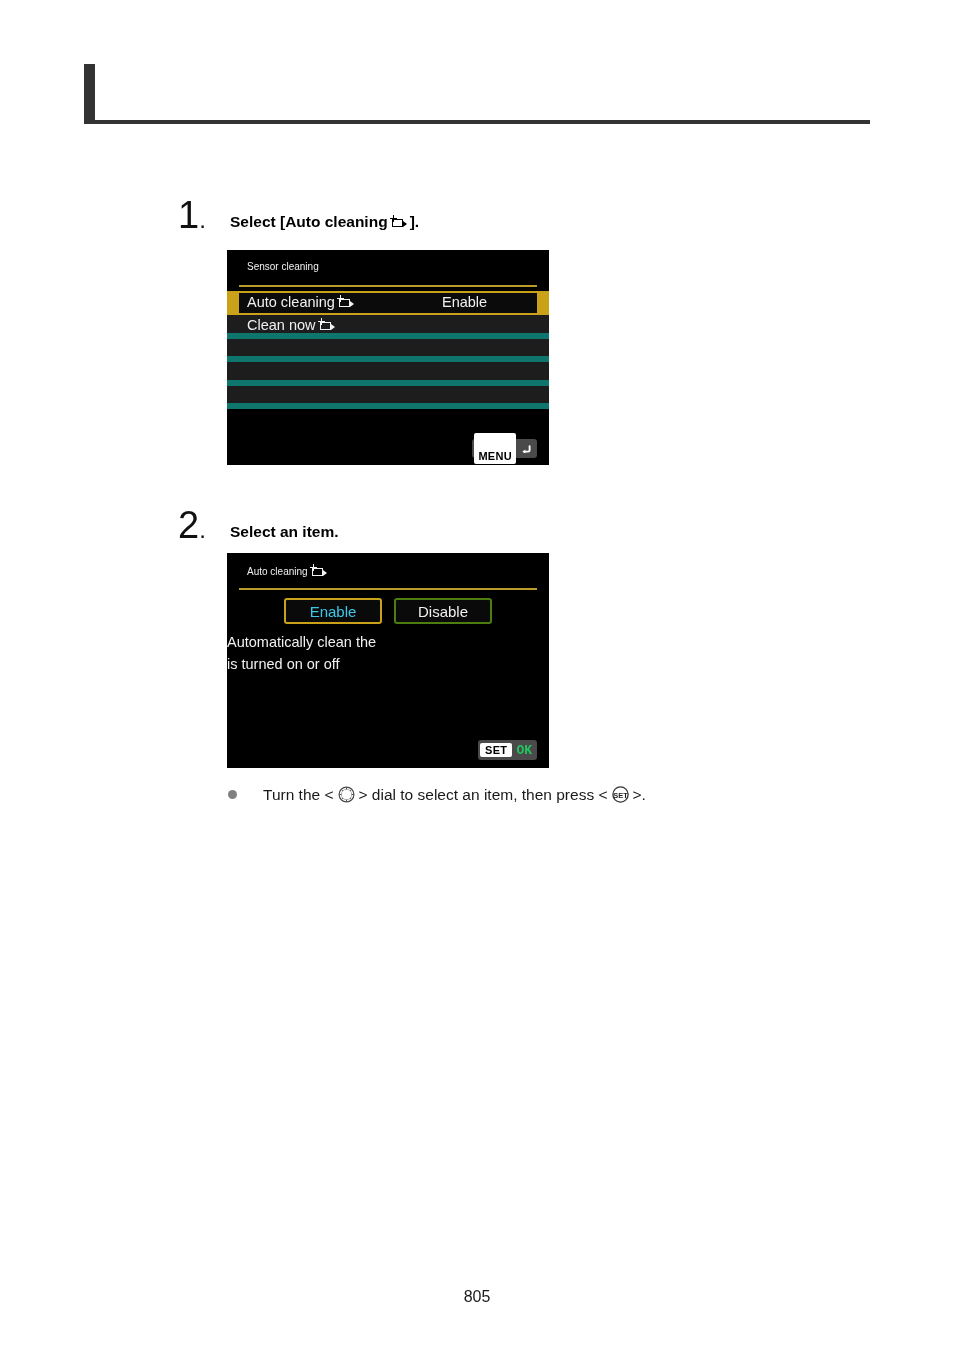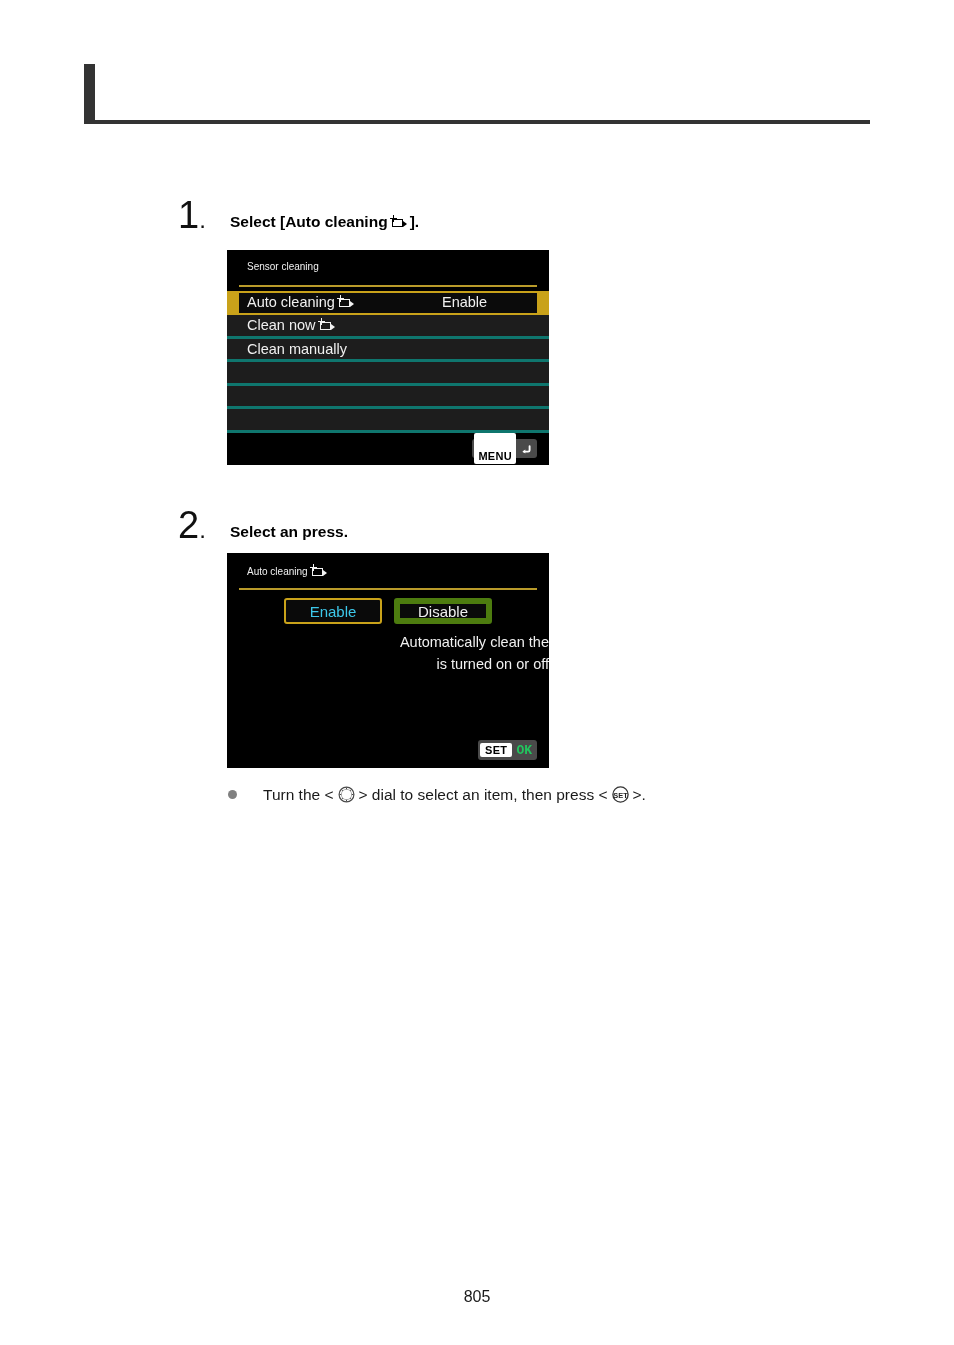--- a/index.html
+++ b/index.html
@@ -173,21 +173,21 @@
   .menu-rows {
     position: absolute;
     left: 0;
     top: 41px;
     width: 322px;
   }
   .menu-row {
     position: relative;
     height: 23.5px;
     background: #1d1d1d;
-    border-bottom: 3px solid #0f766e;
+    border-bottom: 6px solid #0f766e;
     box-sizing: border-box;
   }
   .menu-row .row-label {
     position: absolute;
     left: 20px;
     top: 2px;
     font-size: 14.5px;
     color: #f0f0f0;
     white-space: nowrap;
     display: flex;
@@ -279,30 +279,30 @@
     justify-content: center;
     font-size: 15px;
     border-radius: 3px;
   }
   .opt-btn.active {
     border: 2px solid #c9a21a;
     color: #3dc8ea;
     background: #0a0a0a;
   }
   .opt-btn.inactive {
-    border: 6px solid #4d7c0f;
+    border: 2px solid #4d7c0f;
     color: #f0f0f0;
     background: #0a0a0a;
   }
   .opt-desc {
     position: absolute;
     left: 0;
     top: 78px;
     width: 322px;
-    text-align: right;
+    text-align: left;
     font-size: 14.5px;
     line-height: 1.52;
     color: #f0f0f0;
   }
 
   
   .set-btn {
     position: absolute;
     right: 12px;
     bottom: 8px;
@@ -429,25 +429,20 @@
         <span>Clean now</span>
         <span class="glyph-sensor-dark glyph-sensor-light">
           <span class="gs-star"></span>
             <span class="gs-box"></span>
             <span class="gs-arrow-stem"></span>
             <span class="gs-arrow"></span>
         </span>
       </span>
     </div>
 
-    <div class="menu-row">
-      <span class="row-label">
-        <span>Clean manually</span>
-      </span>
-    </div>
 
     <div class="menu-row empty"></div>
     <div class="menu-row empty"></div>
     <div class="menu-row empty"></div>
   </div>
 
   <div class="screen-footer">
     <div class="menu-btn">
       <span class="menu-chip">MENU</span>
       <span class="back-arrow">
@@ -456,21 +451,21 @@
           <path d="M5.3 6.5 L2.9 8.6 L5.3 10.6 Z" fill="#ffffff"></path>
         </svg>
       </span>
     </div>
   </div>
 </div>
 
 <div class="step step-2">
   <div class="step-num"><span>2</span><span class="dot">.</span></div>
   <div class="step-text">
-    <span>Select an press.</span>
+    <span>Select an item.</span>
   </div>
 </div>
 
 <div class="screen screen-2">
 
   <div class="screen-title">
     <span>Auto cleaning</span>
     <span class="glyph-sensor-dark glyph-sensor-light">
       <span class="gs-star"></span>
         <span class="gs-box"></span>

